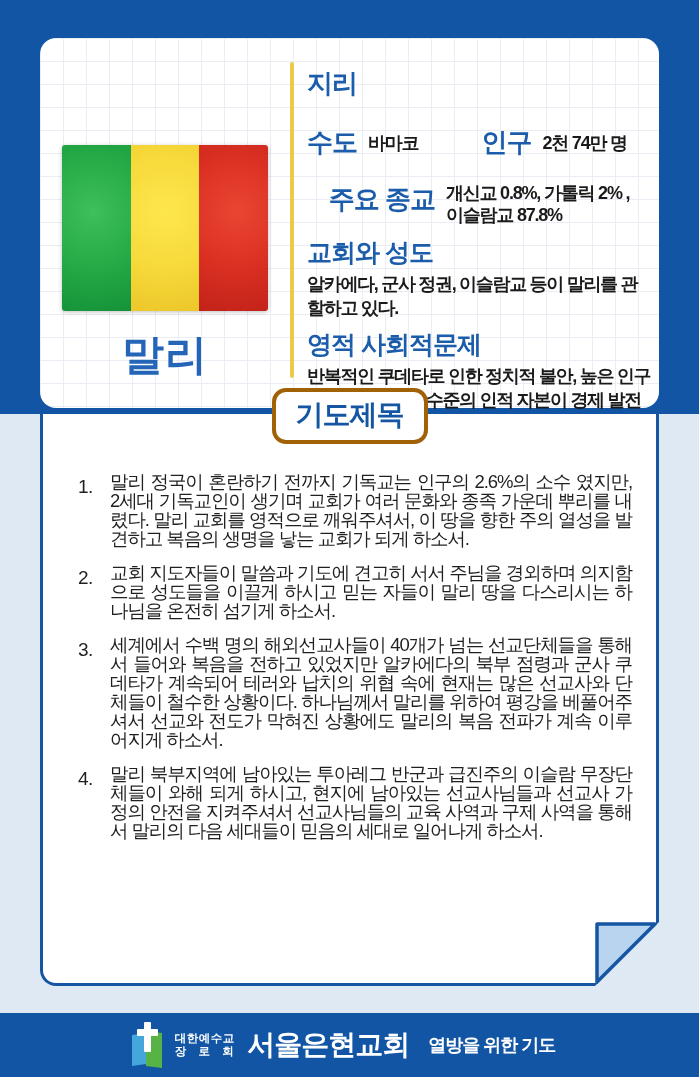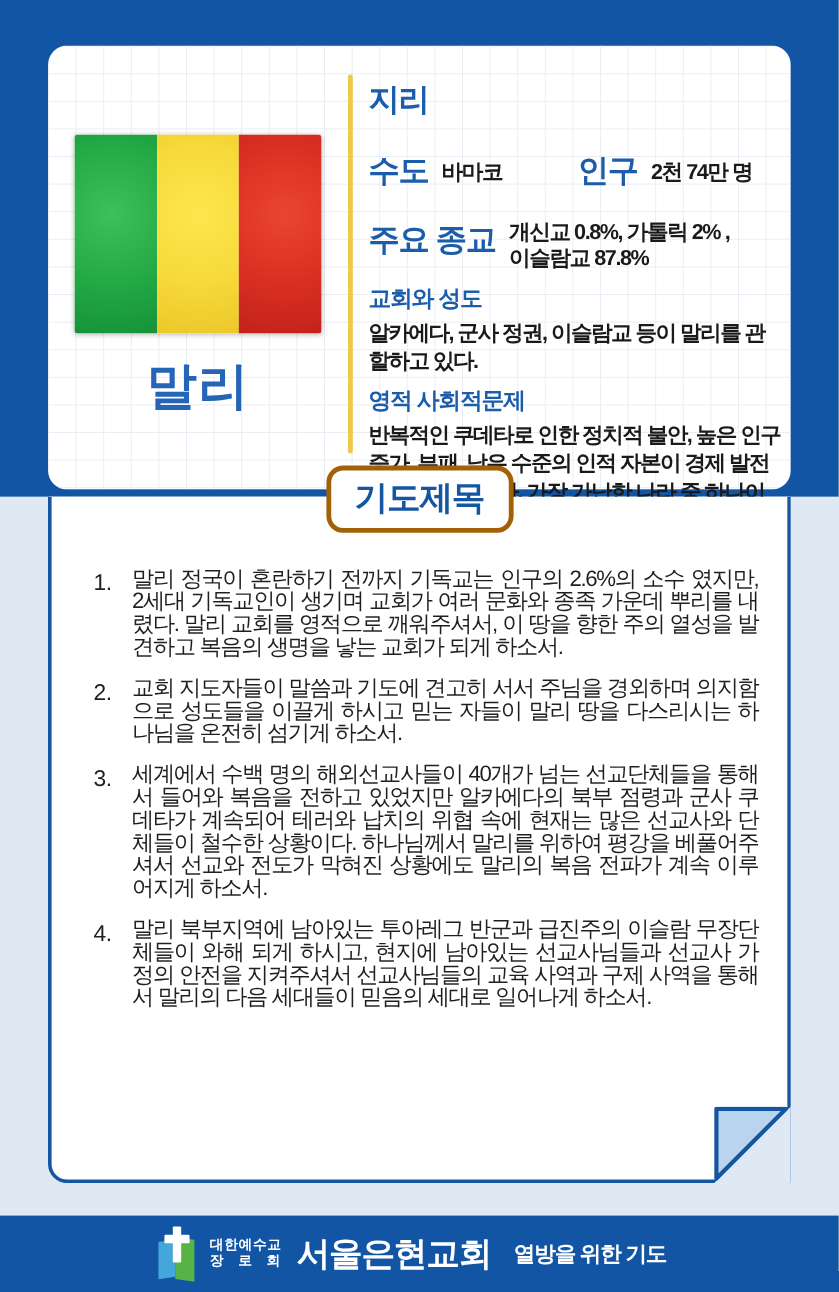--- a/index.html
+++ b/index.html
@@ -19,21 +19,21 @@
     position:absolute; left:40px; top:38px; width:619px; height:370px;
     background:#ffffff; border-radius:16px;
     background-image:
       linear-gradient(#eaedf4 1px, transparent 1px),
       linear-gradient(90deg, #eaedf4 1px, transparent 1px);
     background-size:23px 23px;
     display:flex;
   }
   .card-left {
     width:250px; flex:0 0 250px; display:flex; flex-direction:column;
-    align-items:center; padding-top:74px;
+    align-items:center; padding-top:107px;
   }
   .flag {
     width:206px; height:166px; display:flex; border-radius:3px; overflow:hidden;
     box-shadow:0 1px 4px rgba(0,0,0,.25);
   }
   .flag .stripe { flex:1; }
   .stripe-green  { background:radial-gradient(circle at 45% 40%, #3ec05c 0%, #23a945 55%, #169238 100%); }
   .stripe-yellow { background:radial-gradient(circle at 50% 40%, #fde74e 0%, #f7d93a 55%, #ecc72a 100%); }
   .stripe-red    { background:radial-gradient(circle at 55% 40%, #ea4533 0%, #d92f22 55%, #c2221a 100%); }
   .country-name {
@@ -42,23 +42,23 @@
   .v-divider {
     width:4px; flex:0 0 4px; background:#eec84a; margin:24px 0 30px 0; border-radius:2px;
   }
   .card-right { flex:1; padding:28px 8px 0 13px; color:#1a1a1a; }
   .fact-row { display:flex; align-items:center; gap:11px; }
   .fact-label { font-size:26px; font-weight:800; color:#1b5cab; letter-spacing:-1px; white-space:nowrap; }
   .fact-value { font-size:18px; font-weight:600; letter-spacing:-1.2px; }
   .row-geo { margin-bottom:24px; }
   .row-capital { margin-bottom:22px; }
   .row-capital .pop-label { margin-left:52px; }
-  .row-religion { align-items:flex-start; margin-bottom:10px; }
+  .row-religion { align-items:flex-start; margin-bottom:10px;justify-content:center; }
   .row-religion .fact-value span { display:block; line-height:22px; }
-  .section-header { font-size:19px; font-weight:800; color:#1b5cab; letter-spacing:-1px; margin-top:8px; }
+  .section-header { font-size:25px; font-weight:800; color:#1b5cab; letter-spacing:-1px; margin-top:8px; }
   .section-body { font-size:18px; font-weight:600; letter-spacing:-1.3px; line-height:24px; margin-top:3px; }
 
   
   .prayer-badge {
     position:absolute; left:50%; top:388px; transform:translateX(-50%);
     background:#ffffff; border:4px solid #a16207; border-radius:14px;
     padding:4px 20px 6px 20px; font-size:28px; font-weight:800; color:#1456a2;
     letter-spacing:-1px; z-index:6;
   }
 

